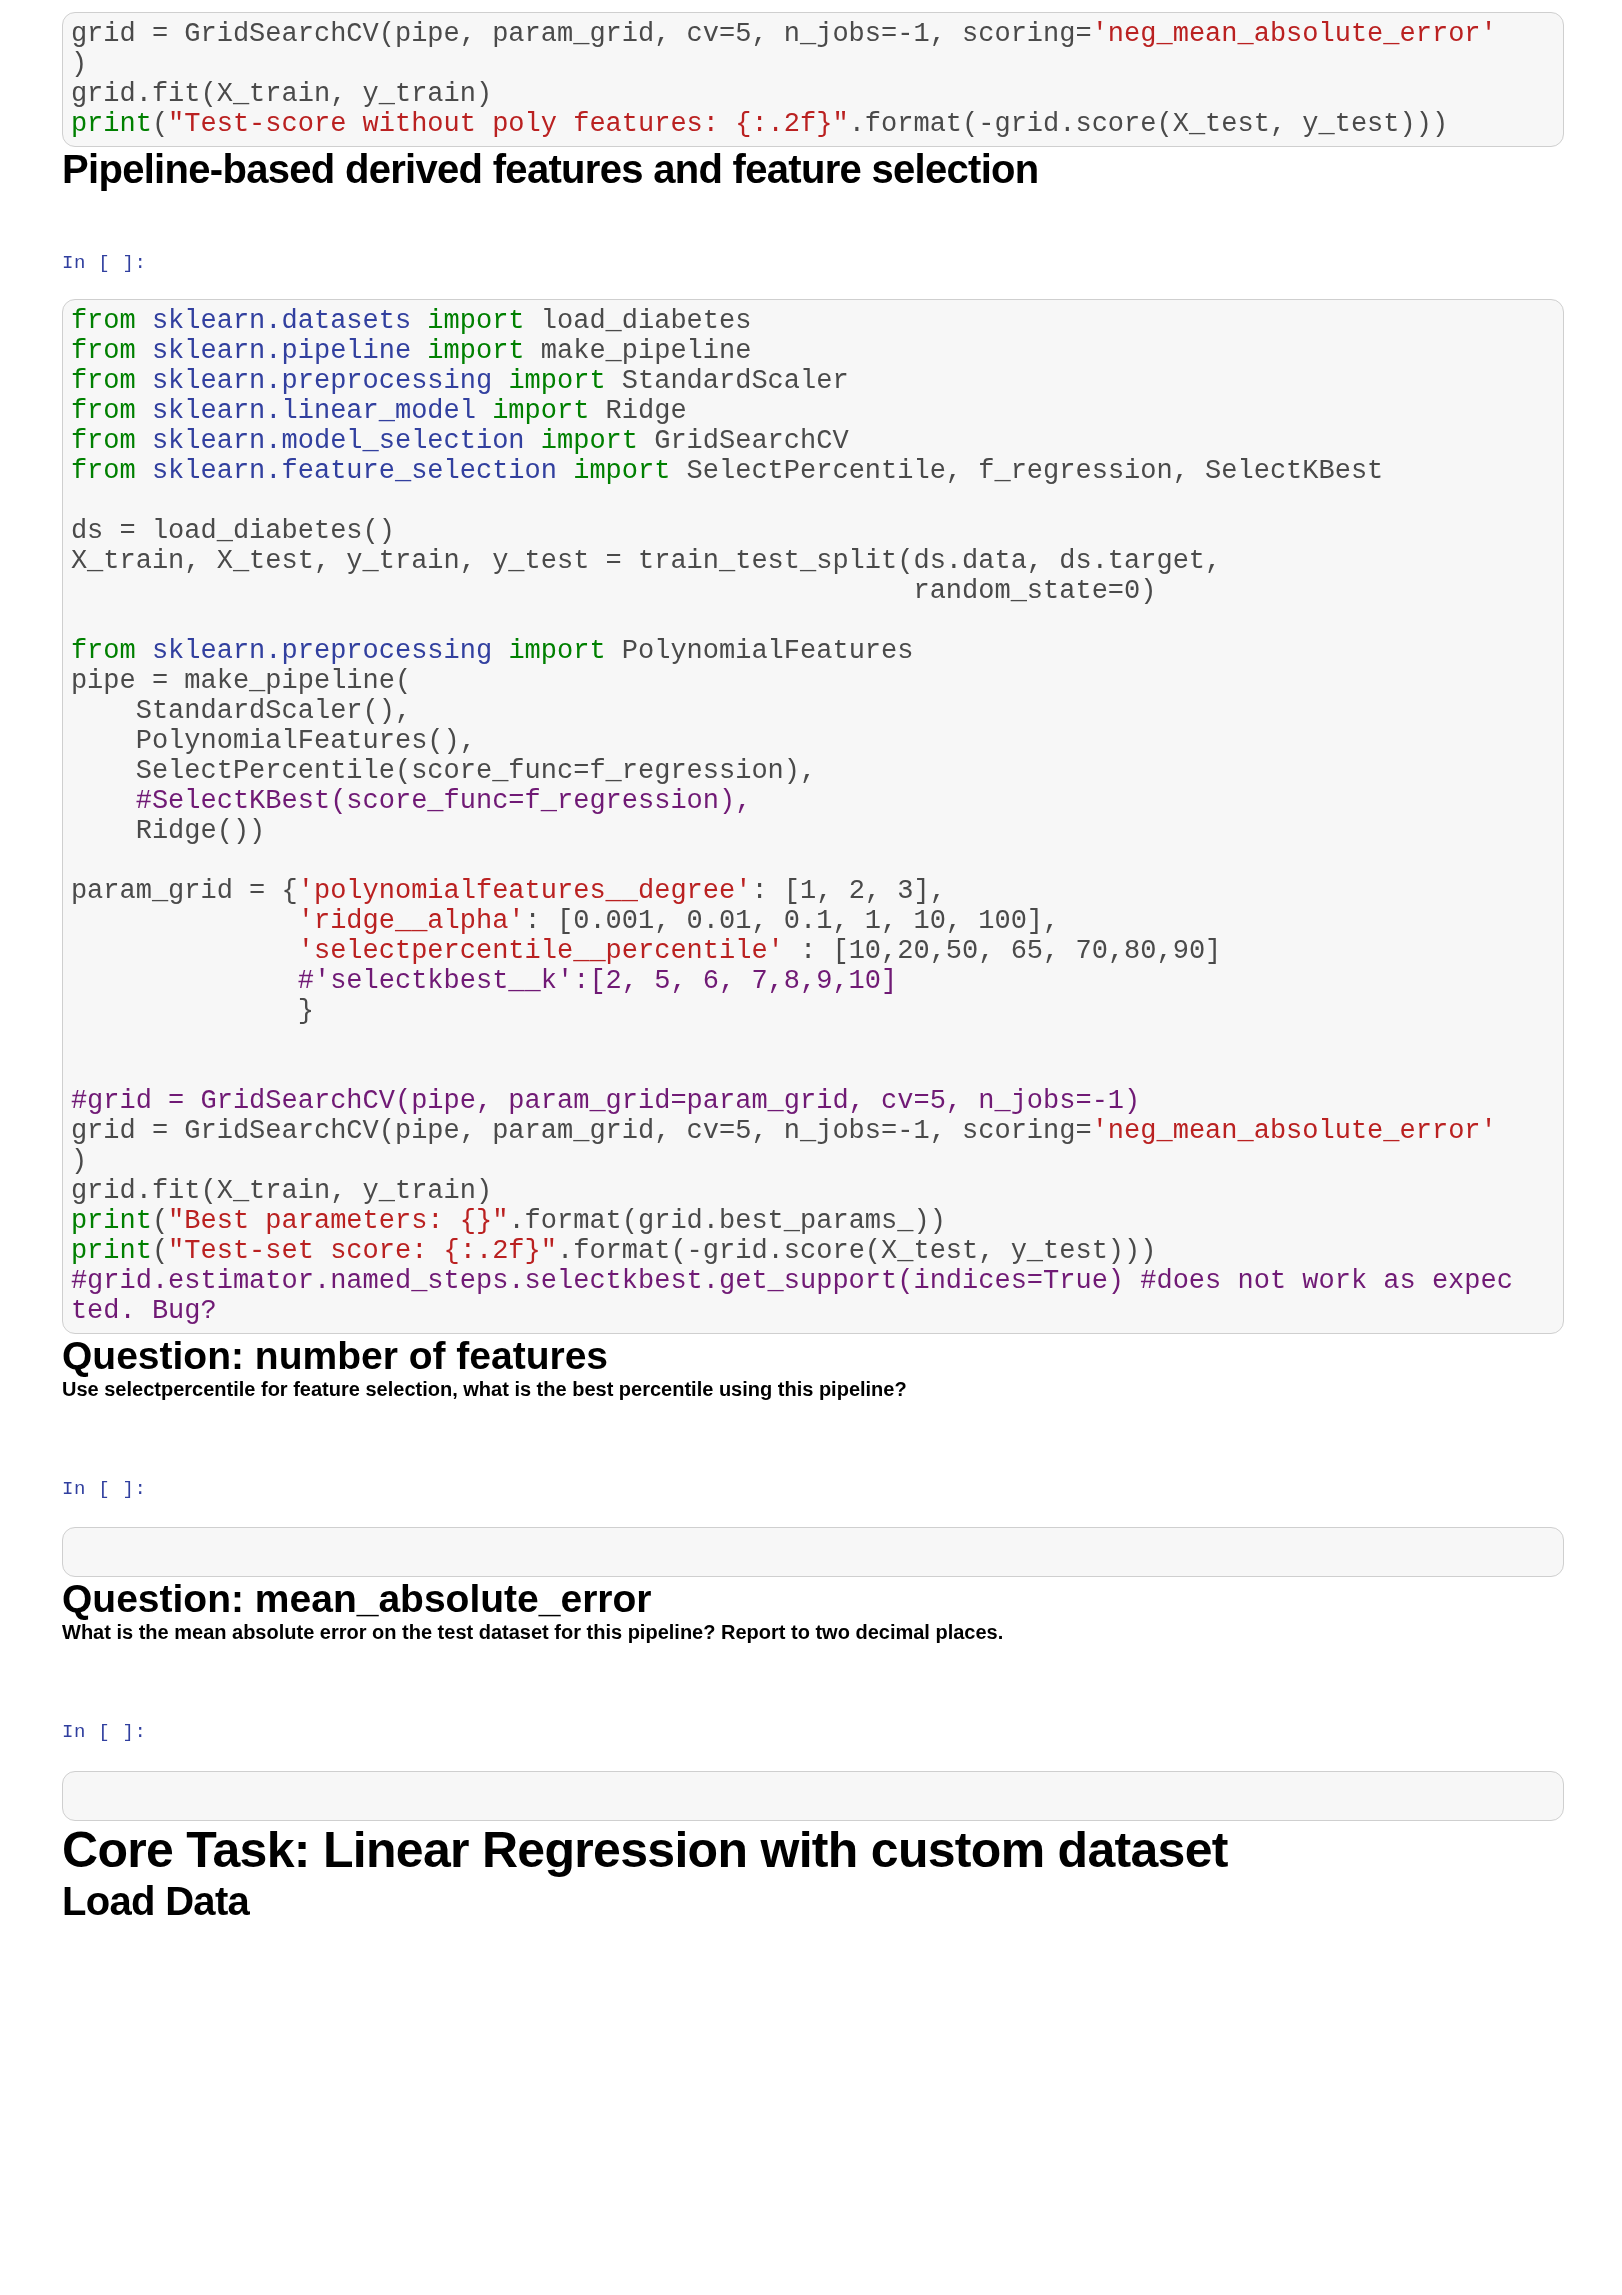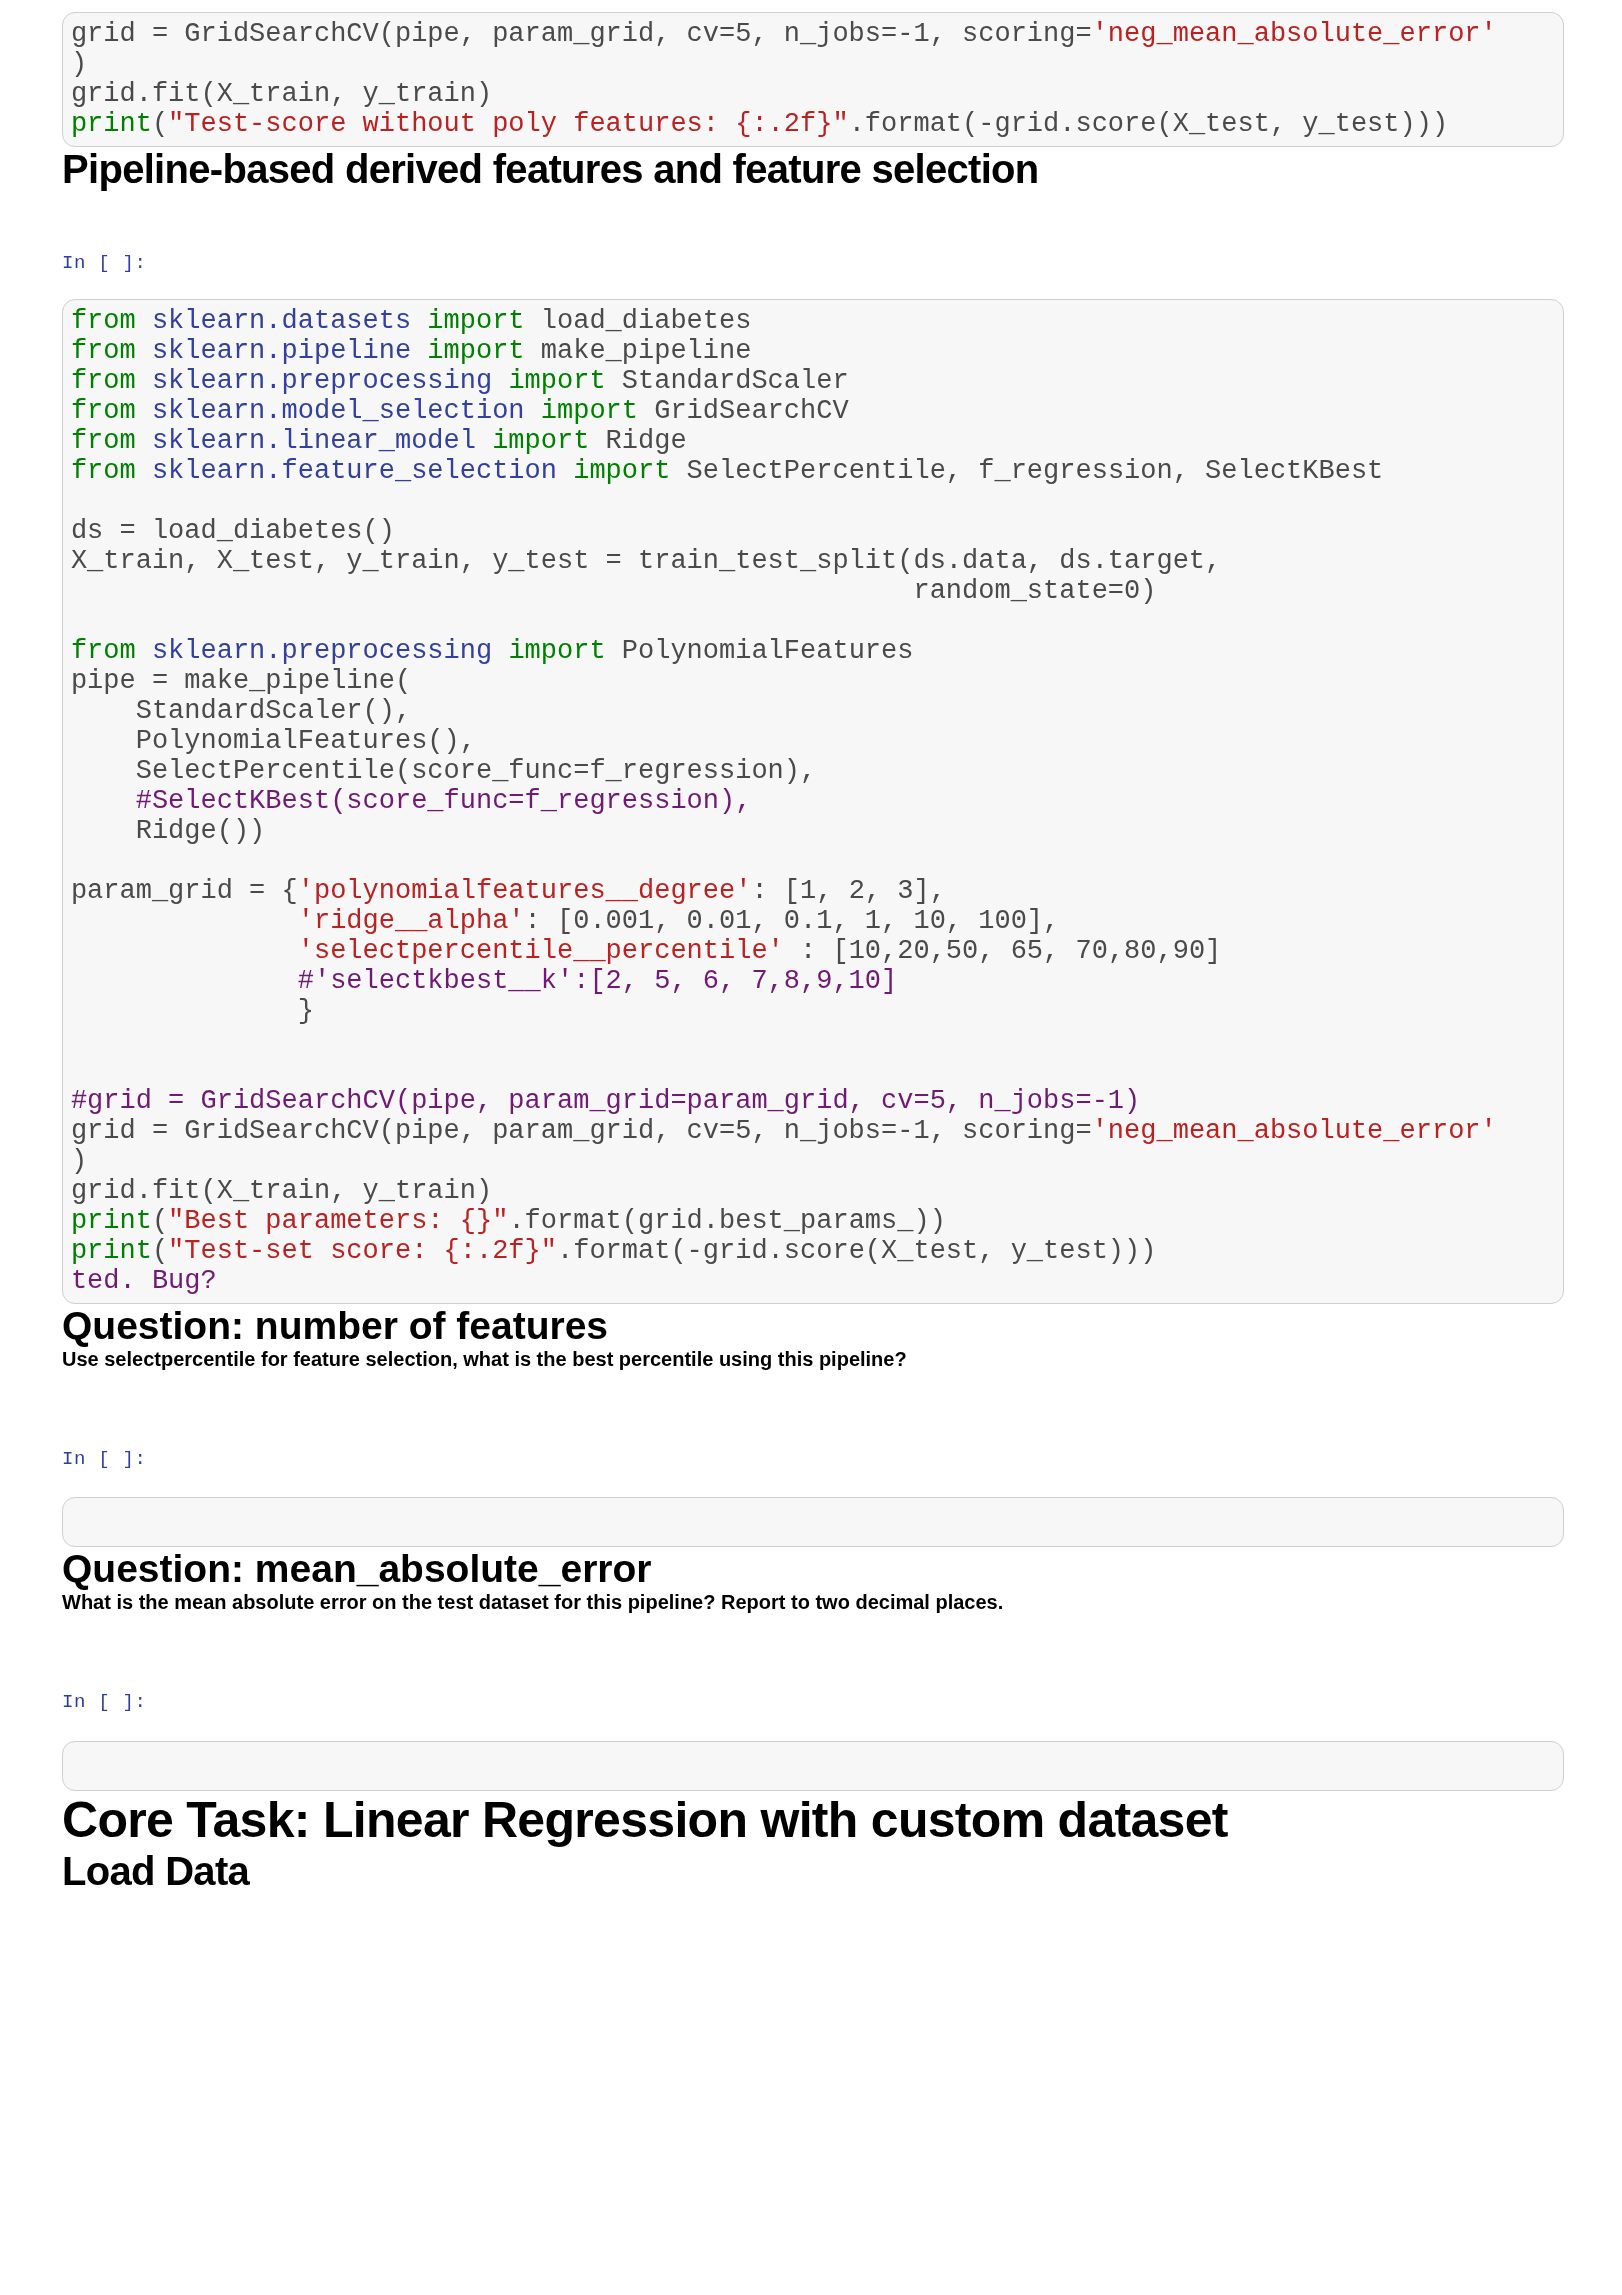--- a/index.html
+++ b/index.html
@@ -82,22 +82,22 @@
     </div>
 
   <h2 class="md h2-pipeline">Pipeline-based derived features and feature selection</h2>
 
   <div class="prompt prompt-1">In [ ]:</div>
 
   <div class="input-area code cell-pipeline">
       <div class="cl"><span class="tk-k">from </span><span class="tk-n">sklearn.datasets </span><span class="tk-k">import </span><span class="tk-p">load_diabetes</span></div>
       <div class="cl"><span class="tk-k">from </span><span class="tk-n">sklearn.pipeline </span><span class="tk-k">import </span><span class="tk-p">make_pipeline</span></div>
       <div class="cl"><span class="tk-k">from </span><span class="tk-n">sklearn.preprocessing </span><span class="tk-k">import </span><span class="tk-p">StandardScaler</span></div>
+      <div class="cl"><span class="tk-k">from </span><span class="tk-n">sklearn.linear_model </span><span class="tk-k">import </span><span class="tk-p">Ridge</span></div>
       <div class="cl"><span class="tk-k">from </span><span class="tk-n">sklearn.model_selection </span><span class="tk-k">import </span><span class="tk-p">GridSearchCV</span></div>
-      <div class="cl"><span class="tk-k">from </span><span class="tk-n">sklearn.linear_model </span><span class="tk-k">import </span><span class="tk-p">Ridge</span></div>
       <div class="cl"><span class="tk-k">from </span><span class="tk-n">sklearn.feature_selection </span><span class="tk-k">import </span><span class="tk-p">SelectPercentile, f_regression, SelectKBest</span></div>
       <div class="cl">&nbsp;</div>
       <div class="cl"><span class="tk-p">ds = load_diabetes()</span></div>
       <div class="cl"><span class="tk-p">X_train, X_test, y_train, y_test = train_test_split(ds.data, ds.target,</span></div>
       <div class="cl"><span class="tk-p">                                                    random_state=0)</span></div>
       <div class="cl">&nbsp;</div>
       <div class="cl"><span class="tk-k">from </span><span class="tk-n">sklearn.preprocessing </span><span class="tk-k">import </span><span class="tk-p">PolynomialFeatures</span></div>
       <div class="cl"><span class="tk-p">pipe = make_pipeline(</span></div>
       <div class="cl"><span class="tk-p">    StandardScaler(),</span></div>
       <div class="cl"><span class="tk-p">    PolynomialFeatures(),</span></div>
@@ -111,20 +111,21 @@
       <div class="cl"><span class="tk-p">              </span><span class="tk-c">#'selectkbest__k':[2, 5, 6, 7,8,9,10]</span></div>
       <div class="cl"><span class="tk-p">              }</span></div>
       <div class="cl">&nbsp;</div>
       <div class="cl">&nbsp;</div>
       <div class="cl"><span class="tk-c">#grid = GridSearchCV(pipe, param_grid=param_grid, cv=5, n_jobs=-1)</span></div>
       <div class="cl"><span class="tk-p">grid = GridSearchCV(pipe, param_grid, cv=5, n_jobs=-1, scoring=</span><span class="tk-s">'neg_mean_absolute_error'</span></div>
       <div class="cl"><span class="tk-p">)</span></div>
       <div class="cl"><span class="tk-p">grid.fit(X_train, y_train)</span></div>
       <div class="cl"><span class="tk-b">print</span><span class="tk-p">(</span><span class="tk-s">"Best parameters: {}"</span><span class="tk-p">.format(grid.best_params_))</span></div>
       <div class="cl"><span class="tk-b">print</span><span class="tk-p">(</span><span class="tk-s">"Test-set score: {:.2f}"</span><span class="tk-p">.format(-grid.score(X_test, y_test)))</span></div>
+      <div class="cl"><span class="tk-c">#grid.estimator.named_steps.selectkbest.get_support(indices=True) #does not work as expec</span></div>
       <div class="cl"><span class="tk-c">ted. Bug?</span></div>
     </div>
 
   <h3 class="md h3-q-features">Question: number of features</h3>
 
   <p class="md p-q-features">Use selectpercentile for feature selection, what is the best percentile using this pipeline?</p>
 
   <div class="prompt prompt-2">In [ ]:</div>
 
   <div class="input-area cell-empty-1"></div>

